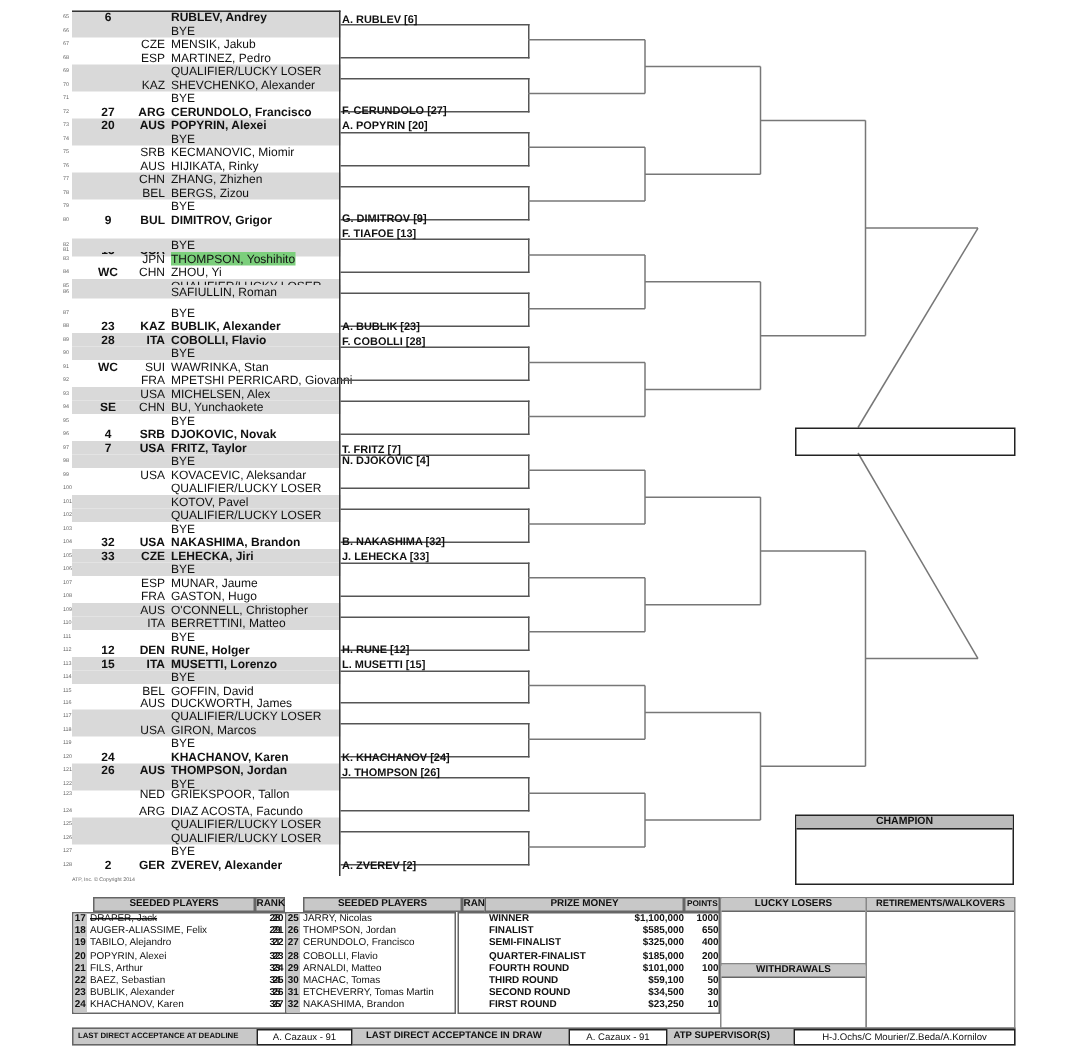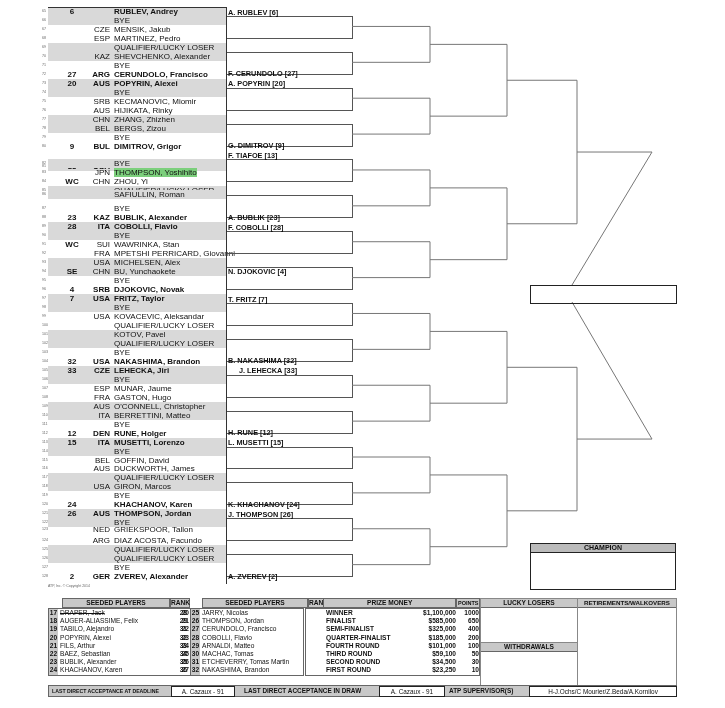--- a/index.html
+++ b/index.html
@@ -430,28 +430,28 @@
     <div class="r2" style="top: 123.61px; height: 20.94px;"></div>
     <div class="r2lbl" style="top: 79.26px; text-align: right;">A. POPYRIN [20]</div>
     <div class="r2lbl" style="top: 141.05px;">G. DIMITROV [9]</div>
     <div class="r2" style="top: 159.49px; height: 20.94px;"></div>
     <div class="r2" style="top: 195.37px; height: 20.94px;"></div>
     <div class="r2lbl" style="top: 151.02px;">F. TIAFOE [13]</div>
     <div class="r2lbl" style="top: 212.81px; text-align: center;">A. BUBLIK [23]</div>
     <div class="r2" style="top: 231.25px; height: 20.94px;"></div>
     <div class="r2" style="top: 267.13px; height: 20.94px;"></div>
     <div class="r2lbl" style="top: 222.78px;">F. COBOLLI [28]</div>
-    <div class="r2lbl" style="top: 267px;">N. DJOKOVIC [4]</div>
+    <div class="r2lbl" style="top: 302px;">N. DJOKOVIC [4]</div>
     <div class="r2" style="top: 303.01px; height: 20.94px;"></div>
     <div class="r2" style="top: 338.89px; height: 20.94px;"></div>
     <div class="r2lbl" style="top: 294.54px;">T. FRITZ [7]</div>
     <div class="r2lbl" style="top: 356.33px;">B. NAKASHIMA [32]</div>
     <div class="r2" style="top: 374.77px; height: 20.94px;"></div>
     <div class="r2" style="top: 410.65px; height: 20.94px;"></div>
-    <div class="r2lbl" style="top: 366.3px; margin-left: 11px;">J. LEHECKA [33]</div>
+    <div class="r2lbl" style="top: 366.3px;">J. LEHECKA [33]</div>
     <div class="r2lbl" style="top: 428.09px;">H. RUNE [12]</div>
     <div class="r2" style="top: 446.53px; height: 20.94px;"></div>
     <div class="r2" style="top: 482.41px; height: 20.94px;"></div>
     <div class="r2lbl" style="top: 438.06px;">L. MUSETTI [15]</div>
     <div class="r2lbl" style="top: 499.85px;">K. KHACHANOV [24]</div>
     <div class="r2" style="top: 518.29px; height: 20.94px;"></div>
     <div class="r2" style="top: 554.17px; height: 20.94px;"></div>
     <div class="r2lbl" style="top: 509.82px;">J. THOMPSON [26]</div>
     <div class="r2lbl" style="top: 571.61px;">A. ZVEREV [2]</div>
   </div>

